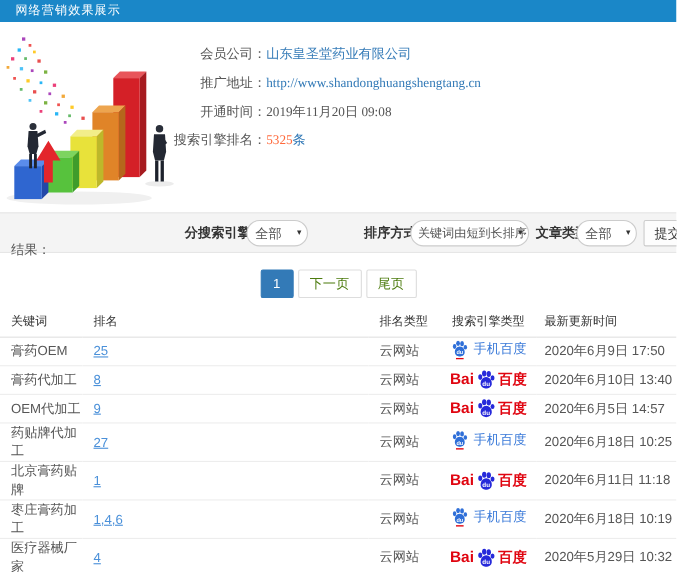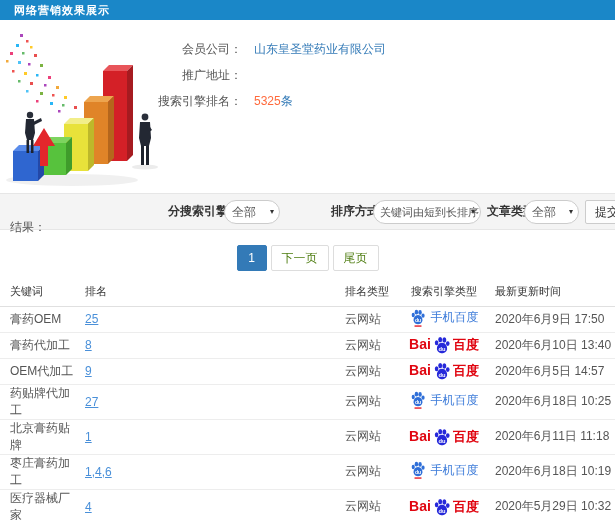--- a/index.html
+++ b/index.html
@@ -4,28 +4,28 @@
 <style>
   * { margin:0; padding:0; box-sizing:border-box; }
   html,body { width:615px; height:520px; }
   body {
     position:relative;
     font-family:"Liberation Sans","DejaVu Sans",sans-serif;
     background:#fff; overflow:hidden; font-size:12px; color:#555;
   }
   
   .titlebar { position:absolute; left:0; top:0; width:615px; height:20px; background:#1a87c8; }
-  .titlebar span { position:absolute; left:14px; top:0; line-height:20px; color:#fff; font-size:11px; font-weight:bold; letter-spacing:1px; }
+  .titlebar span { position:absolute; left:14px; top:0; line-height:20px; color:#fff; font-size:11px; font-weight:normal; letter-spacing:1px; }
   
   .header-sec { position:absolute; left:0; top:20px; width:615px; height:173px; background:#fff; }
   .illus { position:absolute; left:0; top:8px; width:185px; height:160px; }
   .info { position:absolute; left:0; top:16px; right:0; }
-  .info-row { display:flex; align-items:center; height:26px; }
+  .info-row { display:flex; align-items:center; height:26px;font-family:Liberation Serif, serif; }
   .info-label { width:242px; text-align:right; color:#555; }
-  .info-value { margin-left:12px; color:#555; }
+  .info-value { margin-left:0; color:#555; }
   a.info-link { color:#337ab7; text-decoration:none; }
   .hl-orange { color:#ff6a3c; }
   .hl-blue { color:#337ab7; }
   
   .filterbar { position:absolute; left:0; top:193px; width:615px; height:37px; background:#f4f4f4; border-top:1px solid #e6e6e6; border-bottom:1px solid #e6e6e6; }
   .result-label { position:absolute; left:10px; top:16px; line-height:35px; color:#555; }
   .flt-label { position:absolute; top:0; line-height:35px; color:#333; font-weight:bold; }
   .sel { position:absolute; top:6px; height:24px; background:#fff; border:1px solid #ccc; border-radius:12px; line-height:22px; padding-left:7px; color:#555; cursor:pointer; overflow:hidden; white-space:nowrap; }
   .sel .caret { position:absolute; right:5px; top:0; line-height:22px; font-size:8px; color:#333; }
   .btn-submit { position:absolute; top:6px; left:585px; width:44px; height:24px; background:#fdfdfd; border:1px solid #ccc; border-radius:2px; text-align:center; line-height:22px; color:#333; cursor:pointer; }
@@ -129,20 +129,25 @@
     </g>
   </svg>
 
   <div class="info">
     <div class="info-row">
       <span class="info-label">会员公司：</span>
       <a class="info-value info-link" href="#">山东皇圣堂药业有限公司</a>
     </div>
     <div class="info-row">
       <span class="info-label">推广地址：</span>
+      <a class="info-value info-link" href="#">http://www.shandonghuangshengtang.cn</a>
+    </div>
+    <div class="info-row">
+      <span class="info-label">开通时间：</span>
+      <span class="info-value">2019年11月20日 09:08</span>
     </div>
     <div class="info-row">
       <span class="info-label">搜索引擎排名：</span>
       <span class="info-value"><span class="hl-orange">5325</span><span class="hl-blue">条</span></span>
     </div>
   </div>
 </div>
 
 <div class="filterbar">
   <span class="result-label">结果：</span>

